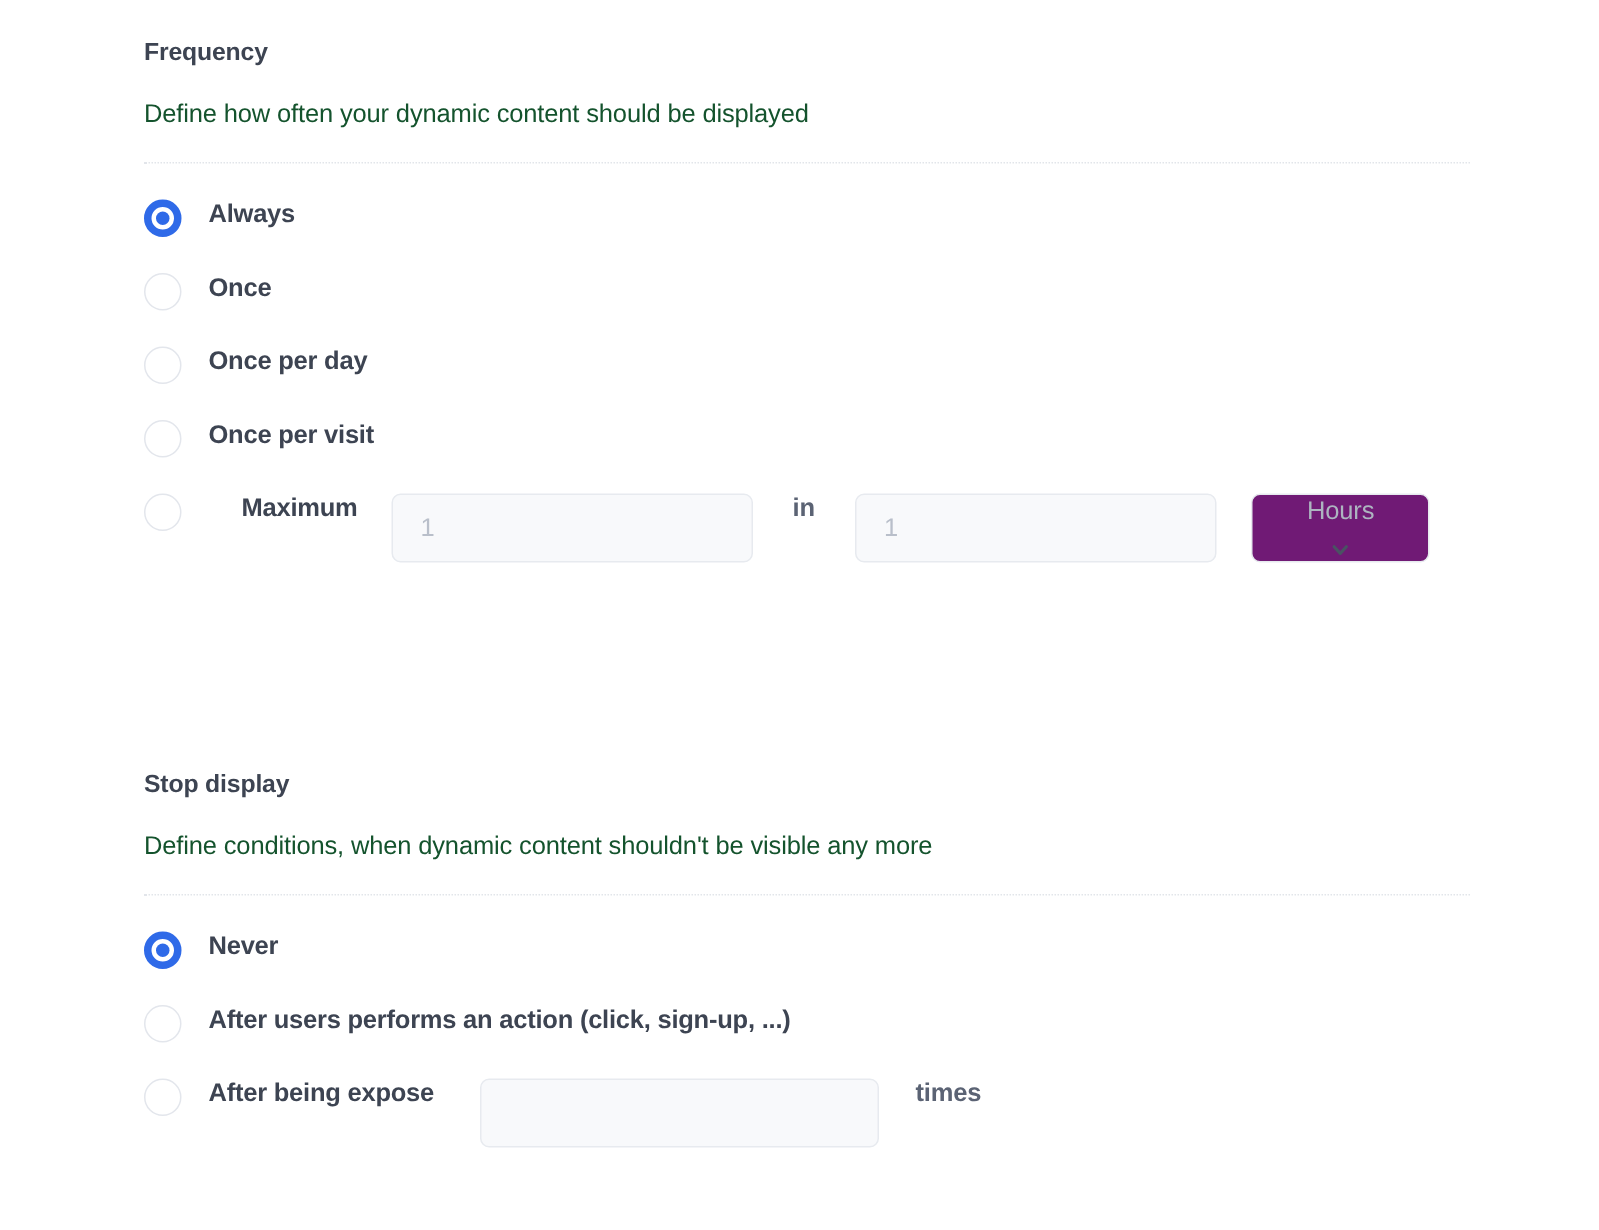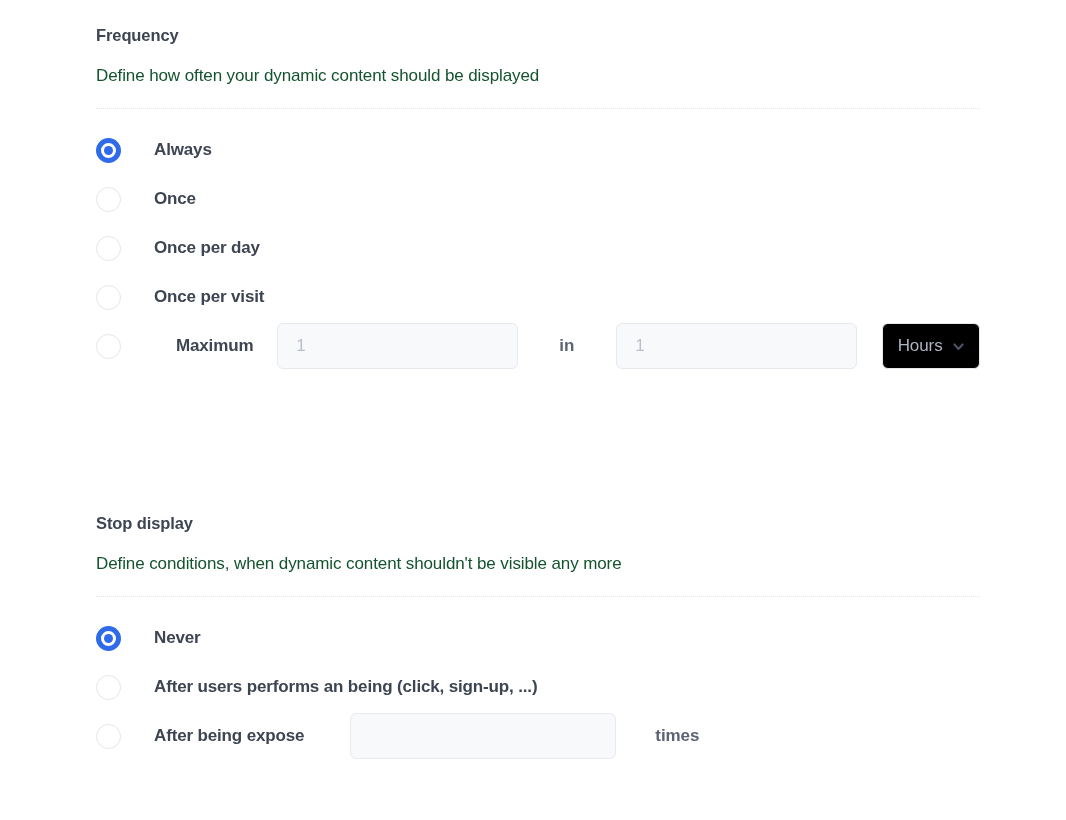--- a/index.html
+++ b/index.html
@@ -56,24 +56,22 @@
     border-top: 1.5px dotted #e2e5ea;
   }
 
   
   .radio-group {
     margin-top: 24px;
   }
 
   .radio-row {
     display: flex;
-    align-items: center;
     height: 34px;
     margin-bottom: 15px;
-    gap: 15px;
   }
   .radio-row:last-child { margin-bottom: 0; }
 
   .radio {
     position: relative;
     flex: 0 0 auto;
     width: 25px;
     height: 25px;
     border-radius: 50%;
     box-sizing: border-box;
@@ -160,25 +158,26 @@
   }
 
   .select-box {
     box-sizing: border-box;
     display: flex;
     align-items: center;
     justify-content: center;
     gap: 9px;
     height: 46px;
     width: 119px;
-    margin-left: 10px;
-    background: #000000;
+    margin-left: 23px;
+    background: #701a75;
     border: 1px solid #e7eaef;
     border-radius: 6px;
     cursor: pointer;
+    flex-direction: column;
   }
   .select-value {
     font-size: 17px;
     color: #adb4c0;
     letter-spacing: -0.1px;
   }
   .chevron-icon {
     display: block;
     width: 13px;
     height: 13px;
@@ -254,21 +253,21 @@
 
     <div class="radio-group">
 
       <div class="radio-row">
         <span class="radio checked"></span>
         <span class="radio-label">Never</span>
       </div>
 
       <div class="radio-row">
         <span class="radio"></span>
-        <span class="radio-label">After users performs an being (click, sign-up, ...)</span>
+        <span class="radio-label">After users performs an action (click, sign-up, ...)</span>
       </div>
 
       <div class="radio-row">
         <span class="radio"></span>
         <span class="radio-label">After being expose</span>
 
         <input class="field" id="input-expose-times" type="text" placeholder="" style="">
 
         <span class="inline-text" id="label-times">times</span>
       </div>

